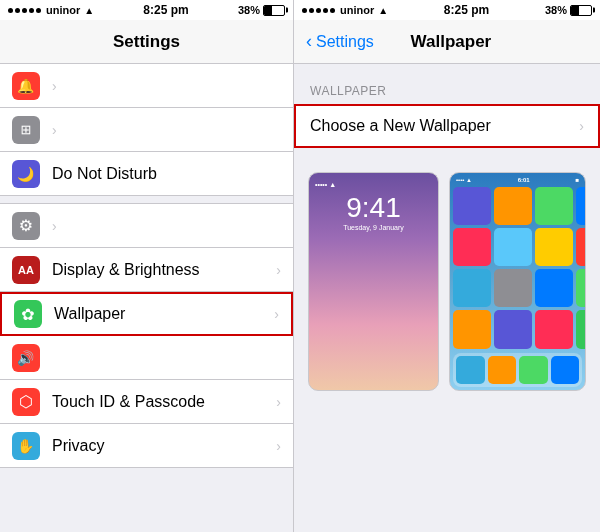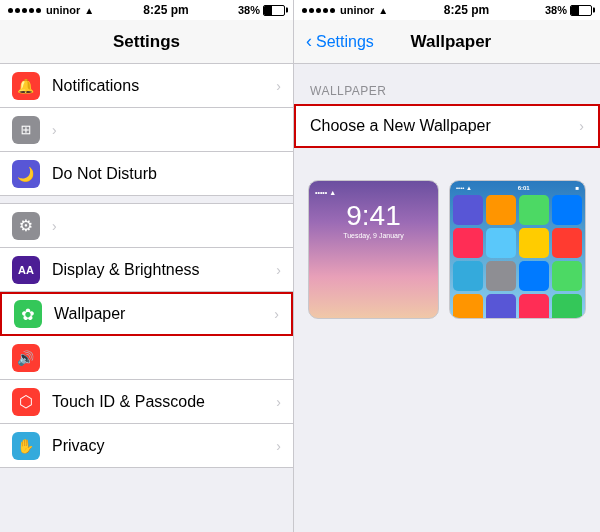--- a/index.html
+++ b/index.html
@@ -128,21 +128,21 @@
     .settings-item .chevron {
       color: #c7c7cc;
       font-size: 14px;
     }
 
     
     .icon-notifications { background: #ff3b30; }
     .icon-control-centre { background: #8e8e93; }
     .icon-dnd { background: #5856d6; }
     .icon-general { background: #8e8e93; }
-    .icon-display { background: #4c1d95; }
+    .icon-display { background: #b91c1c; }
     .icon-wallpaper { background: #34c759; }
     .icon-sounds { background: #ff3b30; }
     .icon-touchid { background: #ff3b30; }
     .icon-privacy { background: #34aadc; }
 
     
     .right-panel {
       width: 306px;
       height: 532px;
       background: #efeff4;
@@ -203,41 +203,41 @@
     }
 
     .wallpaper-choose-row {
       background: #fff;
       border: 2px solid #cc0000;
       display: flex;
       align-items: center;
       padding: 0 14px;
       height: 44px;
       cursor: pointer;
-      margin: 0 0 16px 0;
+      margin: 0 0 8px 0;
     }
     .wallpaper-choose-row .row-label {
       flex: 1;
       font-size: 16px;
       color: #000;
     }
     .wallpaper-choose-row .chevron {
       color: #c7c7cc;
       font-size: 14px;
     }
 
     .wallpaper-previews {
       display: flex;
       gap: 10px;
       padding: 16px 14px;
     }
 
     .wp-preview {
       flex: 1;
-      height: 139px;
+      height: 219px;
       border-radius: 10px;
       overflow: hidden;
       position: relative;
       border: 1px solid #c8c7cc;
     }
 
     
     .wp-lock {
       background: linear-gradient(180deg, #6b4fa0 0%, #9b6bb5 30%, #e8a0b8 70%, #f0c8a8 100%);
       display: flex;
@@ -341,21 +341,20 @@
     <span>Settings</span>
   </div>
 
   <div class="settings-list">
 
     <div>
       <div class="settings-item">
         <div class="item-icon icon-notifications">
           <span style="font-size:14px;">🔔</span>
         </div>
-        <span class="item-label">Notifications</span>
         <span class="chevron">›</span>
       </div>
       <div class="settings-item">
         <div class="item-icon icon-control-centre" style="font-size:13px; color:#fff;">⊞</div>
         <span class="chevron">›</span>
       </div>
       <div class="settings-item" style="border-bottom: 1px solid #c8c7cc;">
         <div class="item-icon icon-dnd" style="font-size:14px;">🌙</div>
         <span class="item-label">Do Not Disturb</span>
       </div>

